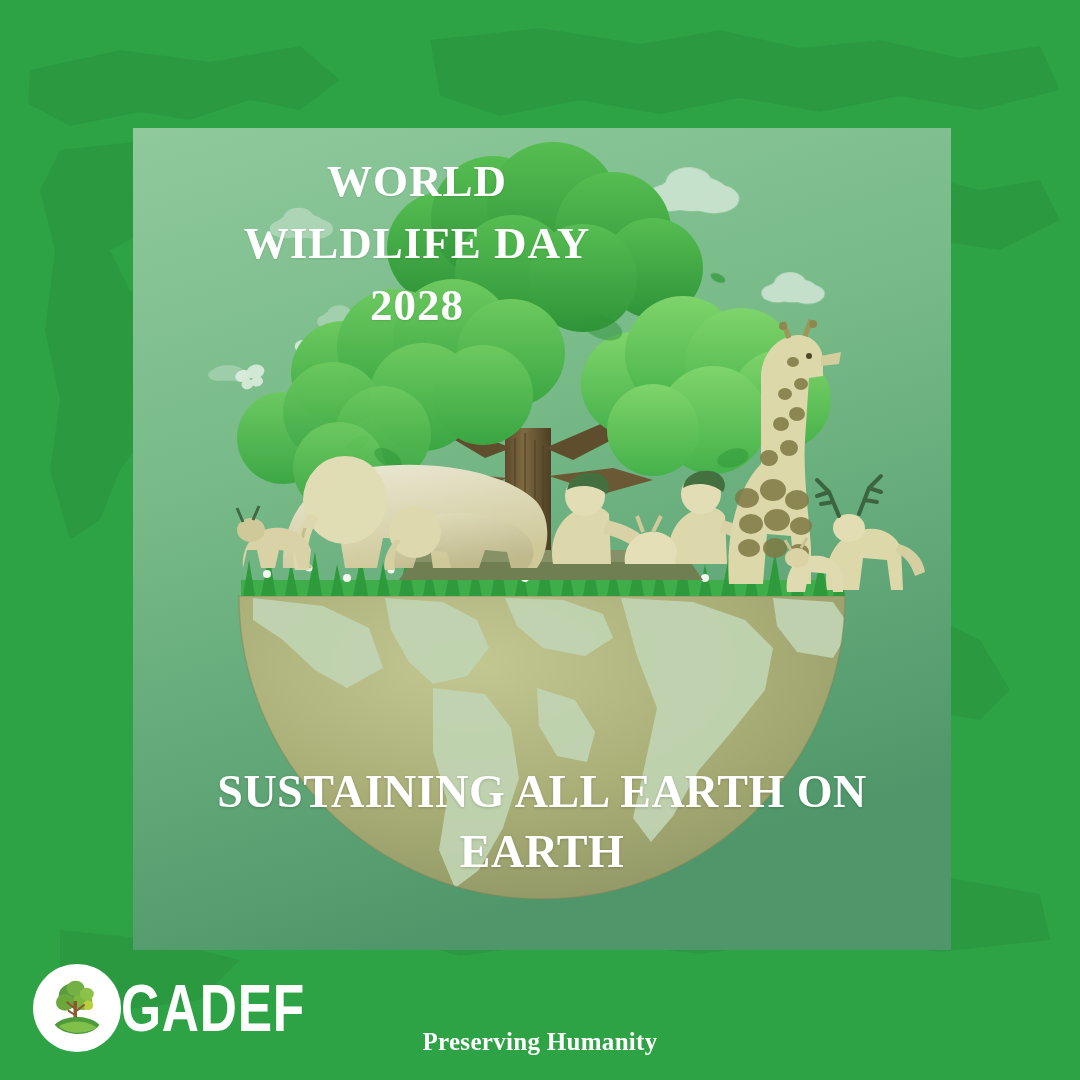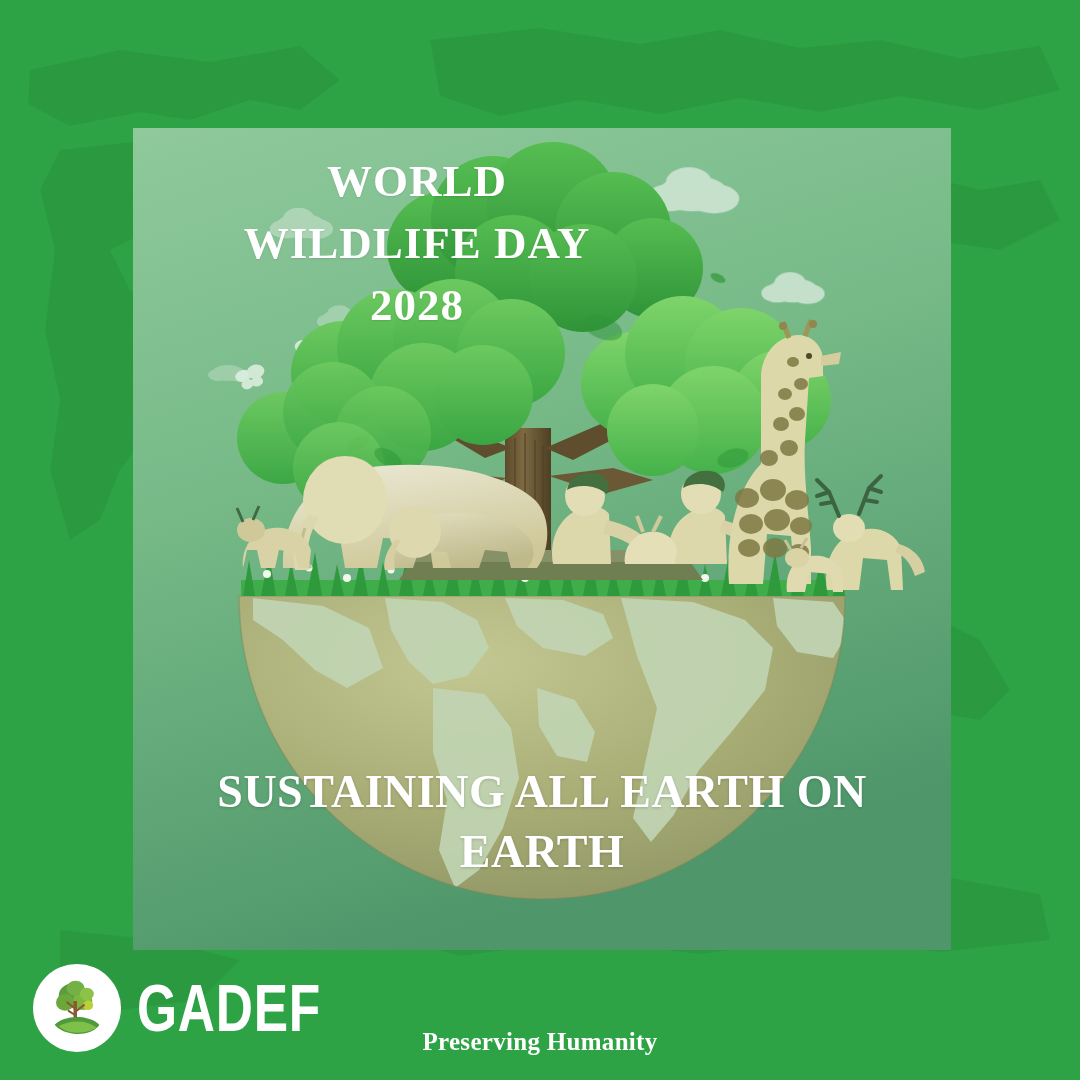--- a/index.html
+++ b/index.html
@@ -85,21 +85,20 @@
     bottom: 0;
     width: 1080px;
     height: 130px;
   }
   .brand {
     position: absolute;
     left: 33px;
     top: 14px;
     display: flex;
     align-items: center;
-    gap: 16px;
   }
   .logo-mark {
     width: 88px;
     height: 88px;
     border-radius: 50%;
     background: #ffffff;
     display: flex;
     align-items: center;
     justify-content: center;
     overflow: hidden;

